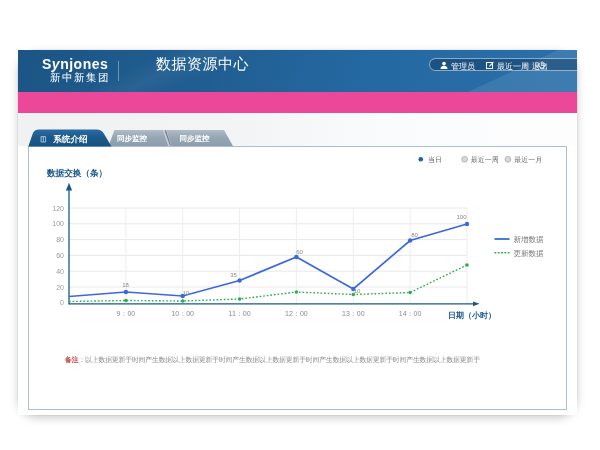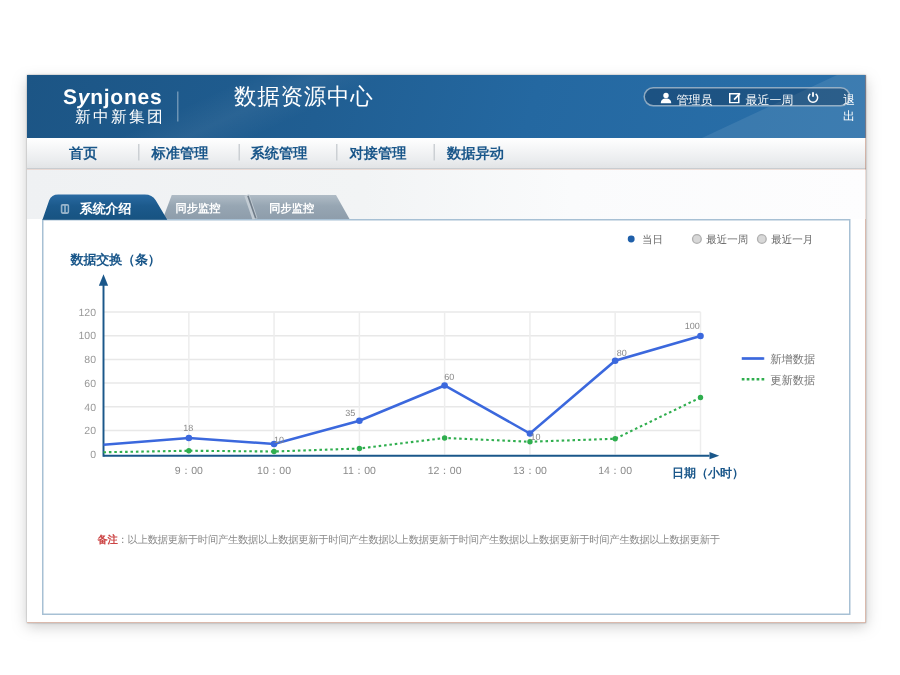--- a/index.html
+++ b/index.html
@@ -1,31 +1,31 @@
 <!DOCTYPE html>
 <html><head>
 <meta charset="utf-8">
 <style>
   html,body{margin:0;padding:0;}
   body{width:600px;height:450px;background:#fff;font-family:"Liberation Sans",sans-serif;position:relative;overflow:hidden;}
-  .panel{position:absolute;left:18px;top:50px;width:559px;height:365px;background:#c2410c;
-         box-shadow:0 0 1px rgba(140,140,140,.9), 0 3px 9px rgba(125,125,125,.4);}
+  .panel{position:absolute;left:18px;top:50px;width:559px;height:365px;background:#ec4899;
+         box-shadow:0 0 1px rgba(140,140,140,.9), 0 3px 9px rgba(125,125,125,.4);border-radius:19px;}
   
   .hdr{position:absolute;left:0;top:0;width:559px;height:42px;overflow:hidden;
        background:linear-gradient(105deg,#1c5585 0%,#205e92 35%,#2468a1 60%,#2a70aa 100%);}
   .gloss1{position:absolute;left:540px;top:0;width:300px;height:42px;transform:skewX(-65deg);transform-origin:top left;
           background:rgba(255,255,255,.09);}
   .gloss2{position:absolute;left:150px;top:0;width:90px;height:42px;transform:skewX(-65deg);transform-origin:top left;
           background:linear-gradient(90deg,rgba(255,255,255,0),rgba(255,255,255,.05) 50%,rgba(255,255,255,0));}
   .logo1{position:absolute;left:24px;top:6px;color:#fff;font-size:14px;font-weight:700;letter-spacing:.5px;}
   .logo2{position:absolute;left:32px;top:21px;color:#fff;font-size:10.5px;font-weight:400;letter-spacing:1.5px;}
   .vsep{position:absolute;left:100px;top:11px;width:1px;height:20px;background:rgba(255,255,255,.35);}
   .apptitle{position:absolute;left:110px;top:5px;color:#fff;font-size:15px;letter-spacing:0.5px;margin-left:28px;}
   .pill{position:absolute;left:411px;top:8px;width:136px;height:11px;border:1px solid rgba(255,255,255,.5);
-        border-radius:7px;background:rgba(8,32,60,.32);color:#fff;font-size:8px;}
+        border-radius:7px;background:rgba(8,32,60,.32);color:#fff;font-size:8px;padding-left:20px;}
   .pill span{position:absolute;top:2px;}
   
   .nav{position:absolute;left:0;top:42px;width:559px;height:20px;
        background:linear-gradient(#ffffff,#eaecee 75%,#e2e4e6);border-bottom:1px solid #c8ccd0;}
   .nav .it{position:absolute;top:4px;font-size:9.5px;font-weight:700;color:#1a578a;}
   .nav .sp{position:absolute;top:4px;width:1px;height:11px;background:#ccd0d4;}
   
   .content{position:absolute;left:0;top:63px;width:559px;height:302px;background:#fff;}
   .tabband{position:absolute;left:0;top:0;width:559px;height:33px;
            background:linear-gradient(90deg,#eff1f3 0%,#f2f4f5 40%,#fafbfc 65%,#fdfdfe 100%);}
@@ -52,33 +52,22 @@
         <span style="left:21px">管理员</span>
         <svg style="position:absolute;left:56px;top:2px" width="8" height="8" viewBox="0 0 8 8">
           <rect x="0.5" y="1.5" width="6" height="6" fill="none" stroke="#fff" stroke-width="1"></rect>
           <path d="M3 5 L7 0.8 L7.8 1.6 L3.8 5.8 Z" fill="#fff"></path>
         </svg>
         <span style="left:67px">最近一周</span>
         <svg style="position:absolute;left:108px;top:2px" width="8" height="8" viewBox="0 0 8 8">
           <path d="M4 0.5 L4 3.5" stroke="#fff" stroke-width="1.2"></path>
           <path d="M2.2 1.6 A3.1 3.1 0 1 0 5.8 1.6" fill="none" stroke="#fff" stroke-width="1"></path>
         </svg>
-        <span style="left:132px">退出</span>
+        <span style="left:102px">退出</span>
       </div>
-    </div>
-    <div class="nav">
-      <div class="it" style="left:28px">首页</div>
-      <div class="sp" style="left:74px"></div>
-      <div class="it" style="left:83px">标准管理</div>
-      <div class="sp" style="left:141px"></div>
-      <div class="it" style="left:149px">系统管理</div>
-      <div class="sp" style="left:206px"></div>
-      <div class="it" style="left:215px">对接管理</div>
-      <div class="sp" style="left:271px"></div>
-      <div class="it" style="left:280px">数据异动</div>
     </div>
     <div class="content">
       <div class="tabband"></div>
       <div class="card">
         <div class="note"><b>备注</b>：以上数据更新于时间产生数据以上数据更新于时间产生数据以上数据更新于时间产生数据以上数据更新于时间产生数据以上数据更新于</div>
       </div>
     </div>
   </div>
 
   <svg style="position:absolute;left:18px;top:113px" width="559px" height="237px" viewBox="18 113 559 237">

